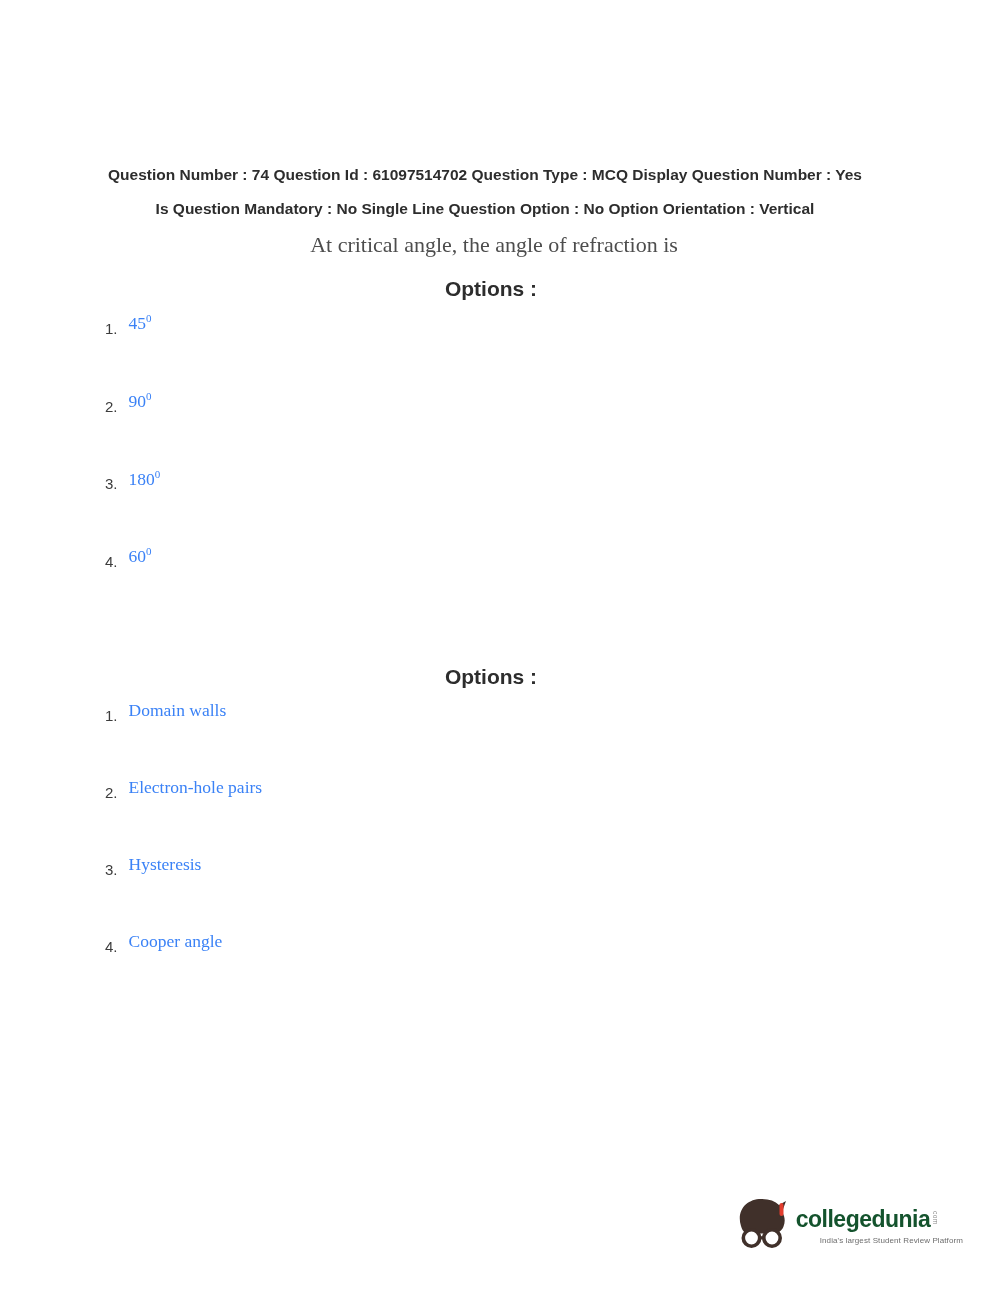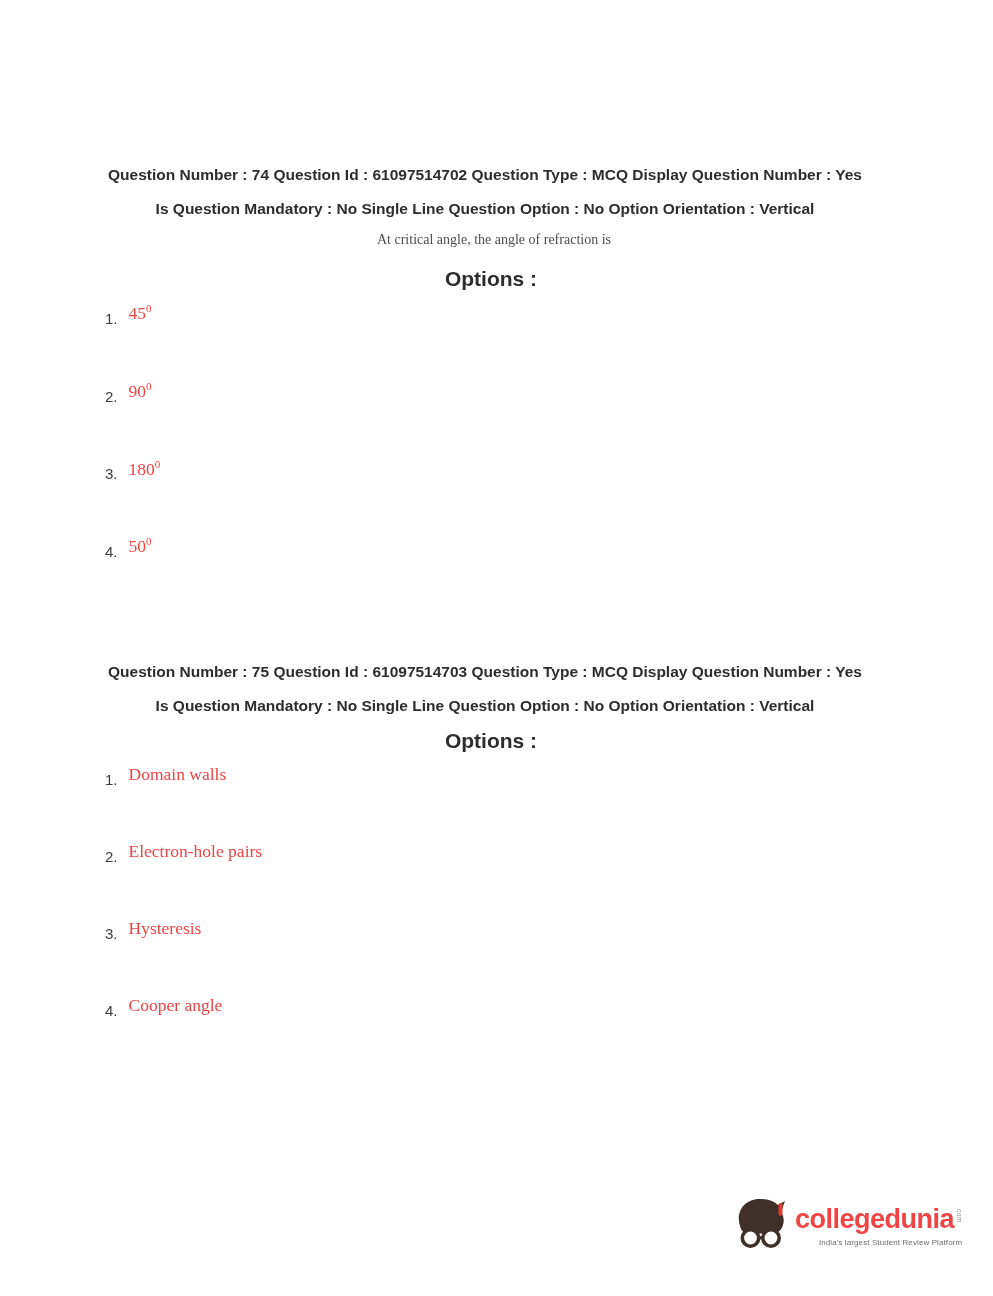--- a/index.html
+++ b/index.html
@@ -26,21 +26,21 @@
   .q-header {
     font-size: 15.5px;
     font-weight: 700;
     color: #2d2d2d;
     line-height: 34px;
     max-width: 760px;
     margin-bottom: 6px;
   }
   .q-text {
     font-family: "Liberation Serif", serif;
-    font-size: 14px;
+    font-size: 22px;
     color: #4d4d4d;
     padding-left: 6px;
     margin-bottom: 19px;
   }
   .options-label {
     font-size: 21px;
     font-weight: 700;
     color: #2d2d2d;
     margin-bottom: 16px;
   }
@@ -50,39 +50,39 @@
     gap: 11px;
     margin-bottom: 56px;
   }
   .opt-num {
     font-size: 15px;
     color: #3c3c3c;
   }
   .opt-text {
     font-family: "Liberation Serif", serif;
     font-size: 17.5px;
-    color: #ef4444;
+    color: #3b82f6;
     position: relative;
     top: -5px;
   }
   .opt-text sup { font-size: 11px; }
 
   .brand {
     position: absolute;
     right: 30px;
     bottom: 40px;
     display: flex;
     align-items: center;
     gap: 9px;
   }
   .brand-line { display: flex; align-items: flex-start; }
   .brand-name {
-    font-size: 27px;
+    font-size: 23px;
     font-weight: 700;
-    color: #ef4444;
+    color: #14532d;
     letter-spacing: -0.5px;
     line-height: 1;
   }
   .brand-suffix {
     font-size: 6.5px;
     color: #8a8a8a;
     writing-mode: vertical-lr;
     margin-left: 2px;
     margin-top: 3px;
     letter-spacing: 0.5px;
@@ -113,26 +113,25 @@
       <div class="option">
         <span class="opt-num">2.</span>
         <span class="opt-text"><span>90</span><sup>0</sup></span>
       </div>
       <div class="option">
         <span class="opt-num">3.</span>
         <span class="opt-text"><span>180</span><sup>0</sup></span>
       </div>
       <div class="option">
         <span class="opt-num">4.</span>
-        <span class="opt-text"><span>50</span><sup>0</sup></span>
+        <span class="opt-text"><span>60</span><sup>0</sup></span>
       </div>
     </section>
 
     <section class="question-block">
-      <p class="q-header">Question Number : 75 Question Id : 61097514703 Question Type : MCQ Display Question Number : Yes Is Question Mandatory : No Single Line Question Option : No Option Orientation : Vertical</p>
       <p class="options-label">Options :</p>
 
       <div class="option">
         <span class="opt-num">1.</span>
         <span class="opt-text">Domain walls</span>
       </div>
       <div class="option">
         <span class="opt-num">2.</span>
         <span class="opt-text">Electron-hole pairs</span>
       </div>

